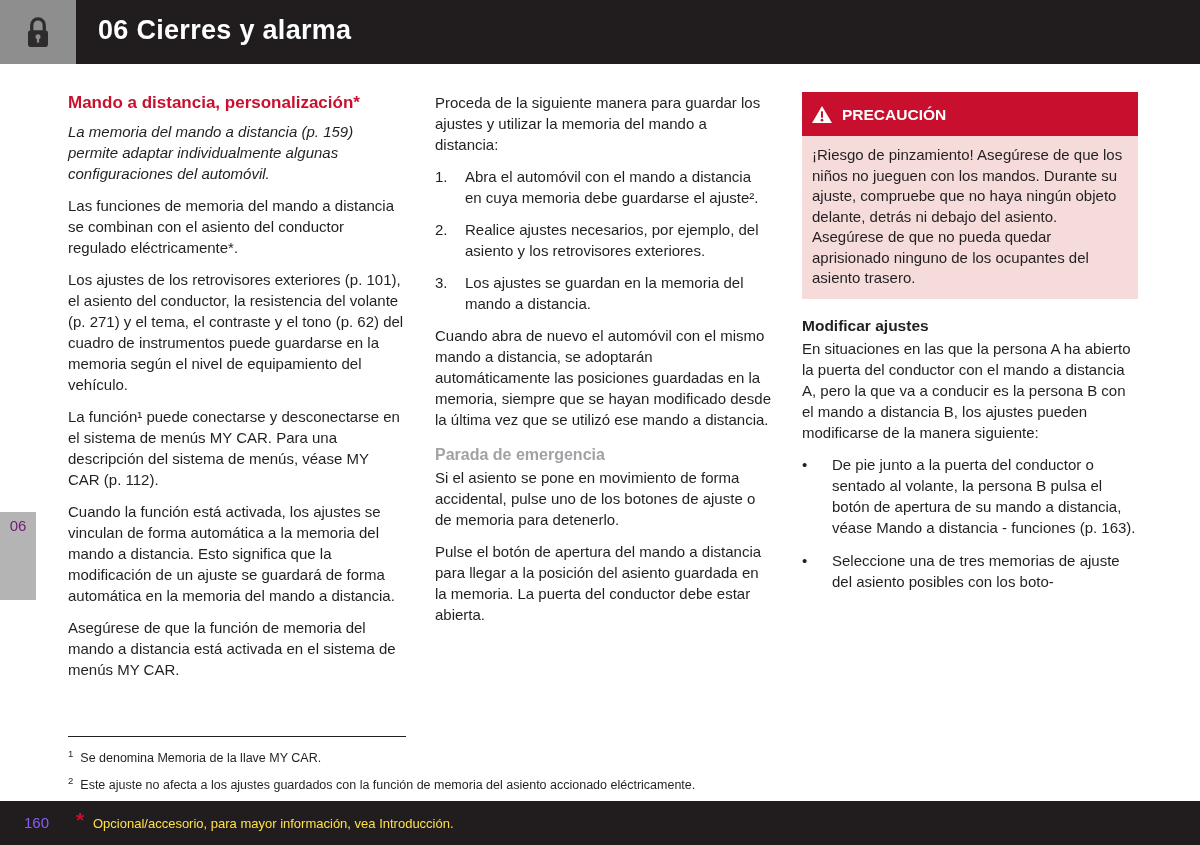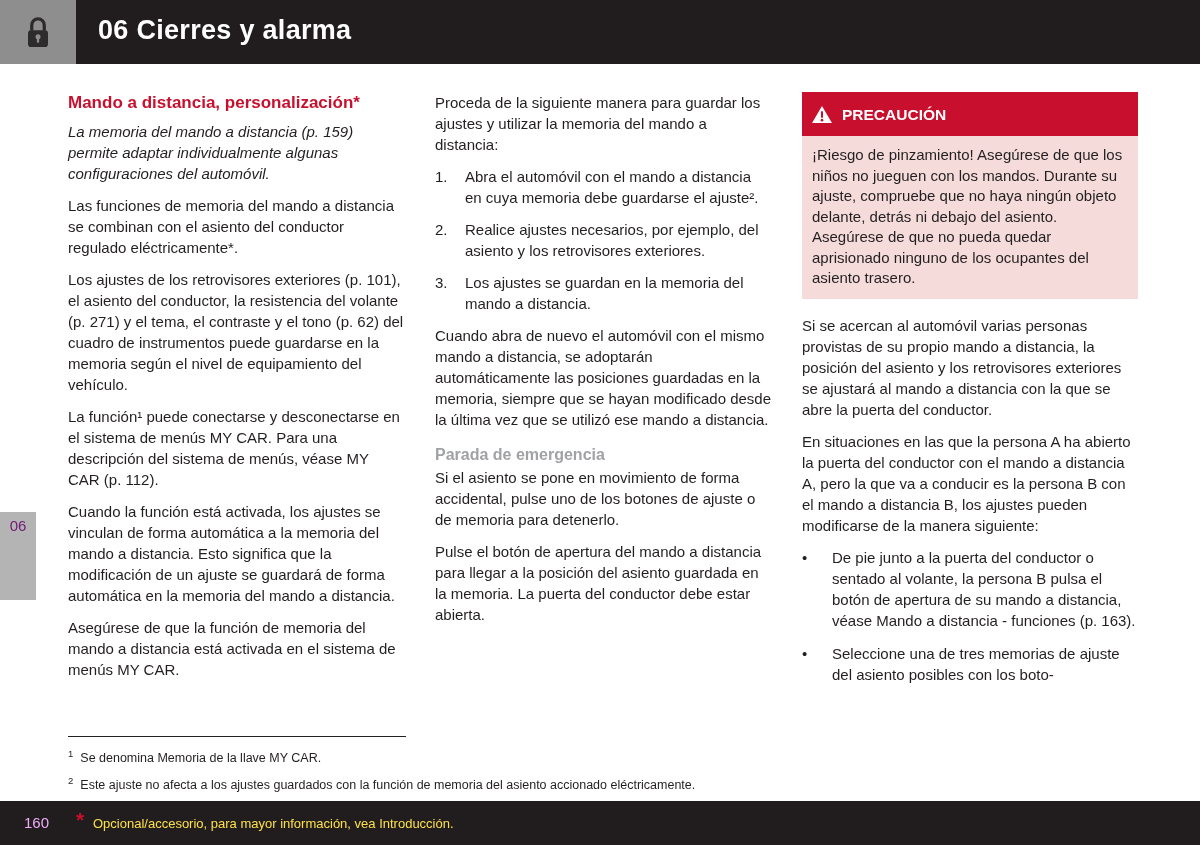--- a/index.html
+++ b/index.html
@@ -54,21 +54,21 @@
   .caution-body { background:#f5dcdb; padding:9px 10px 10px 10px; line-height:20.5px; }
 
   
   .footnotes { position:absolute; left:68px; top:736px; width:1070px; font-size:12.5px; line-height:20px; }
   .fn-rule   { width:338px; height:1px; background:#231f20; margin-bottom:7px; }
   .fn        { margin-bottom:3px; }
   .fn .sup   { vertical-align:super; font-size:9.5px; margin-right:7px; }
 
   
   .bottombar { position:absolute; left:0; bottom:0; width:1200px; height:44px; background:#211d1e; }
-  .pagenum   { position:absolute; left:24px; top:13px; font-size:15px; color:#f0abfc; }
+  .pagenum   { position:absolute; left:24px; top:13px; font-size:15px; color:#8b5cf6; }
   .star      { position:absolute; left:76px; top:7px; color:#c8102e; font-size:21px; font-weight:bold; }
   .footer-note { position:absolute; left:93px; top:15px; font-size:13px; color:#fde047; }
 </style>
 </head>
 <body>
 
 <div class="page">
 
   <header class="topbar">
     <div class="icon-box">
@@ -126,21 +126,21 @@
           <svg width="22" height="19" viewBox="0 0 24 21">
             <path d="M12 1 L23 20 H1 Z" fill="#ffffff"></path>
             <rect x="10.9" y="7" width="2.2" height="7" fill="#c8102e"></rect>
             <circle cx="12" cy="16.8" r="1.5" fill="#c8102e"></circle>
           </svg>
           <span>PRECAUCIÓN</span>
         </div>
         <div class="caution-body">¡Riesgo de pinzamiento! Asegúrese de que los niños no jueguen con los mandos. Durante su ajuste, compruebe que no haya ningún objeto delante, detrás ni debajo del asiento. Asegúrese de que no pueda quedar aprisionado ninguno de los ocupantes del asiento trasero.</div>
       </div>
 
-      <p class="para">Si se acercan al automóvil varias personas provistas de su propio mando a distancia, la posición del asiento y los retrovisores exteriores se ajustará al mando a distancia con la que se abre la puerta del conductor.</p>
+      <h3 class="bold-h" style="margin-top:0;">Modificar ajustes</h3>
       <p class="para">En situaciones en las que la persona A ha abierto la puerta del conductor con el mando a distancia A, pero la que va a conducir es la persona B con el mando a distancia B, los ajustes pueden modificarse de la manera siguiente:</p>
 
       <div class="b-row">
         <span class="b-marker">•</span>
         <span class="b-txt">De pie junto a la puerta del conductor o sentado al volante, la persona B pulsa el botón de apertura de su mando a distancia, véase Mando a distancia - funciones (p. 163).</span>
       </div>
       <div class="b-row">
         <span class="b-marker">•</span>
         <span class="b-txt">Seleccione una de tres memorias de ajuste del asiento posibles con los boto-</span>
       </div>

